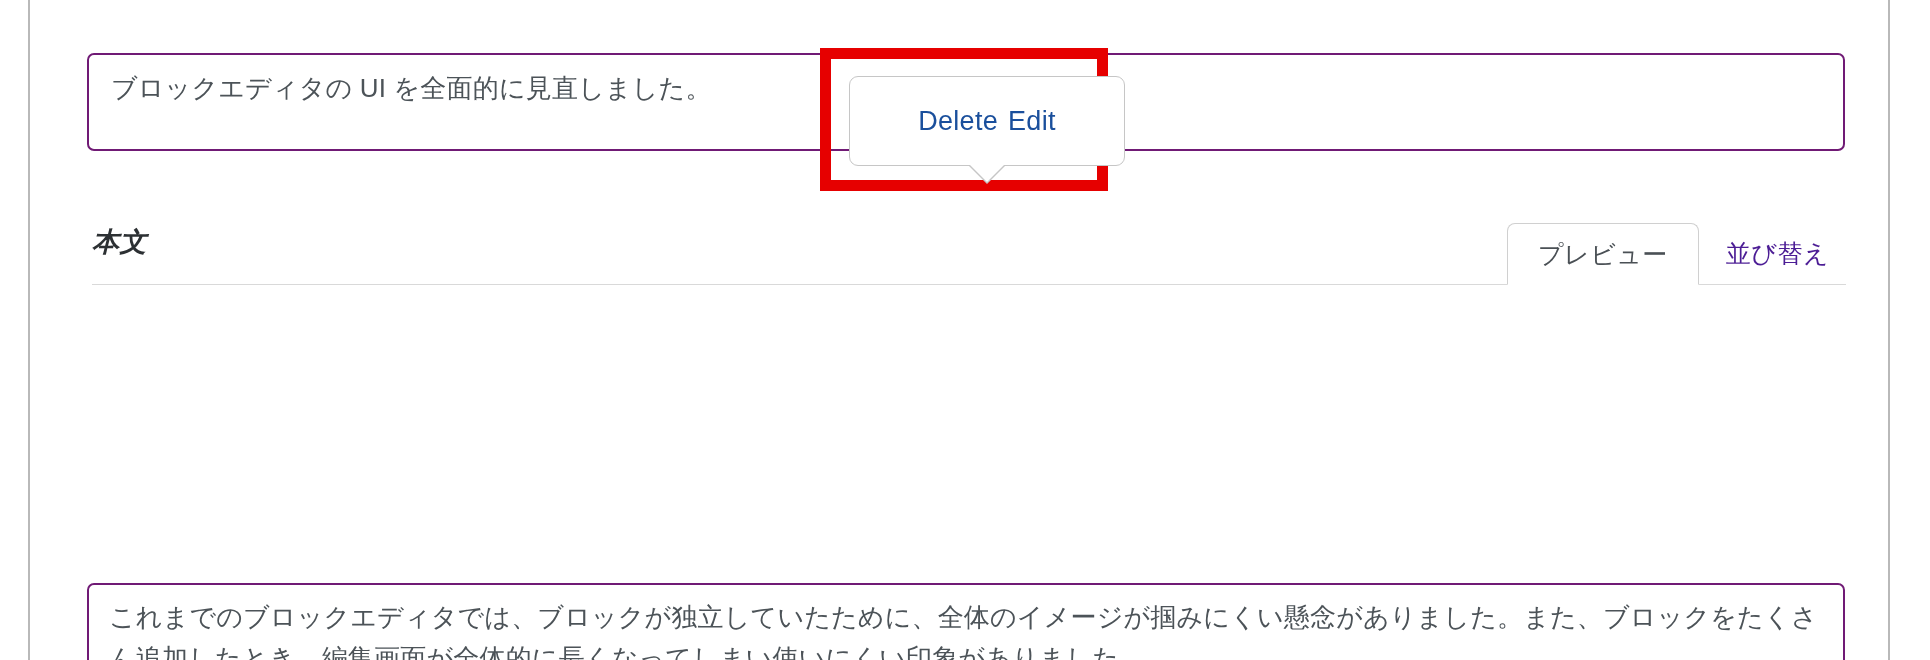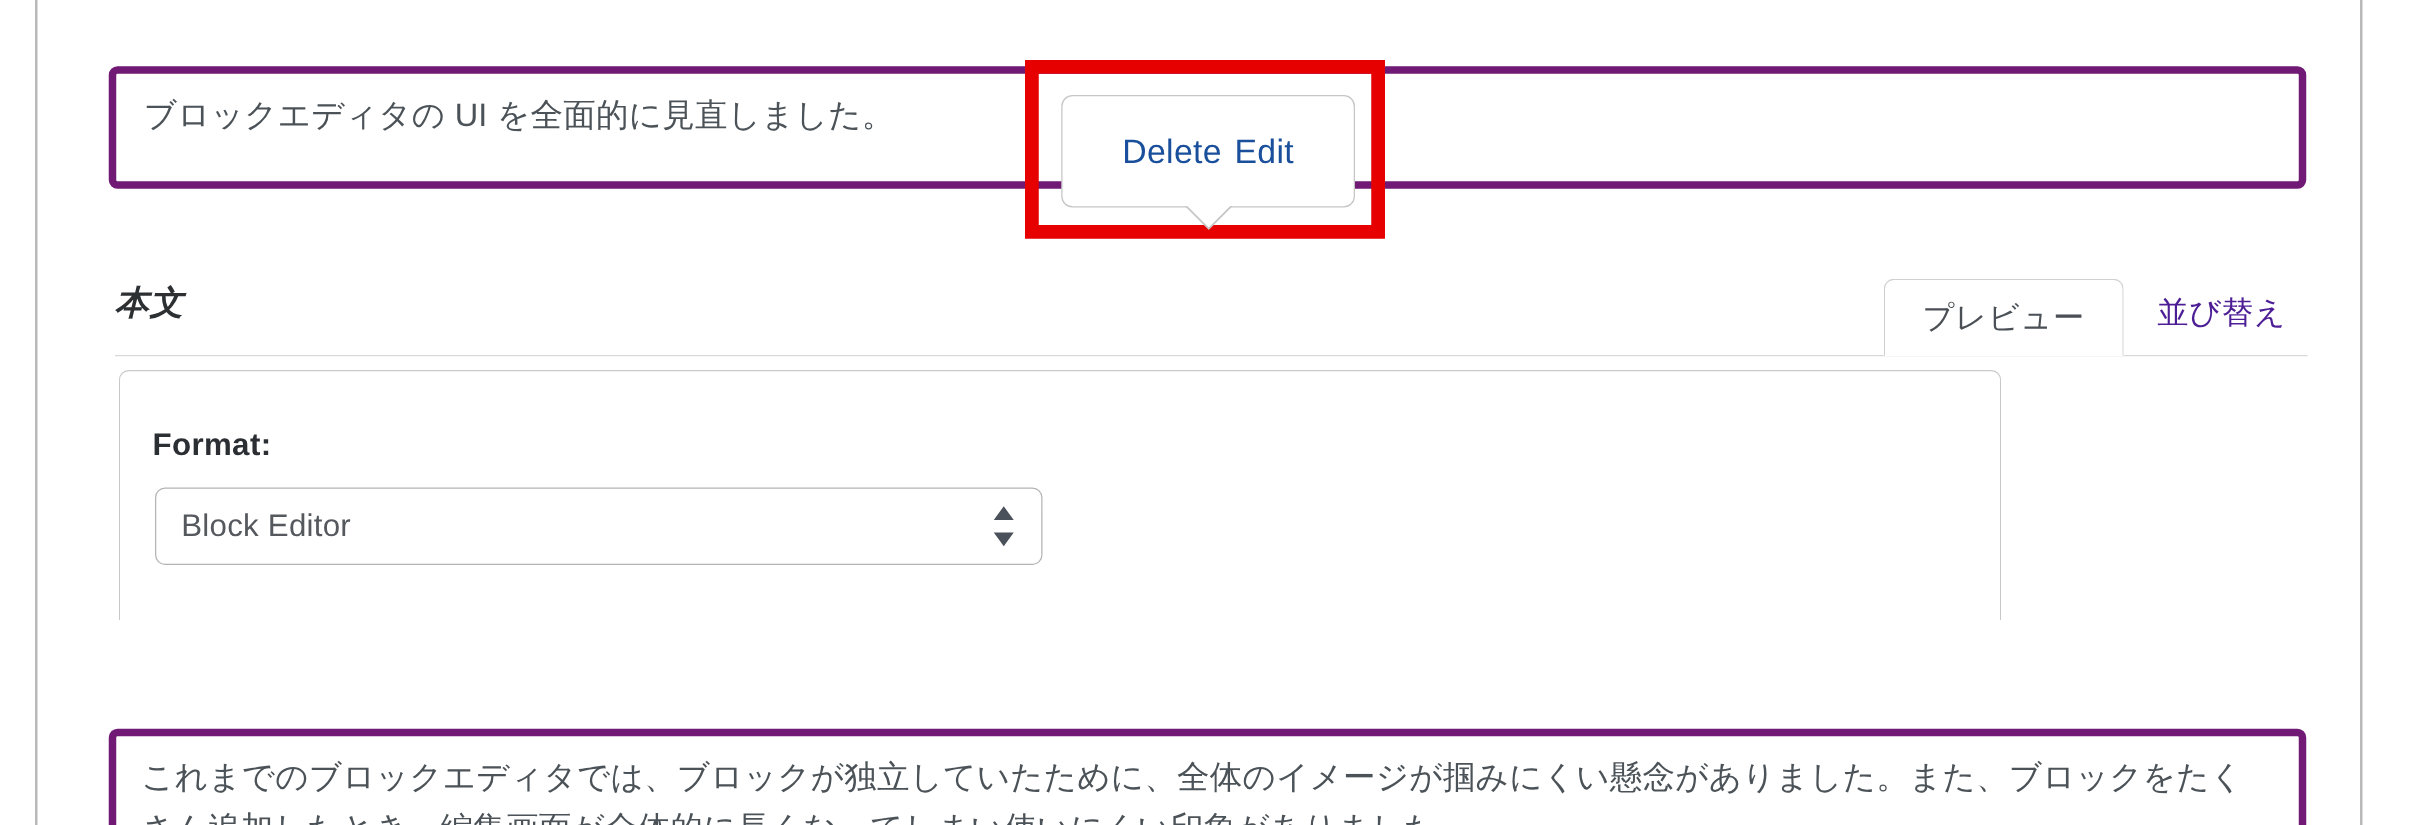--- a/index.html
+++ b/index.html
@@ -15,21 +15,21 @@
   .frame-rule {
     position: absolute; top: 0; width: 2px; height: 660px;
     background: #b9b9b9;
   }
   .frame-rule.left  { left: 28px; }
   .frame-rule.right { left: 1888px; }
 
   
   .textbox {
     position: absolute;
-    border: 6px solid #701a75;
+    border: 2px solid #701a75;
     border-radius: 7px;
     background: #fff;
   }
   #title-textarea { left: 87px; top: 53px; width: 1758px; height: 98px; }
   #body-textarea  { left: 87px; top: 583px; width: 1758px; height: 120px; }
 
   .textbox .tb-text {
     position: absolute;
     left: 22px; top: 13px; right: 18px;
     font-size: 26px;
@@ -47,21 +47,21 @@
     width: 288px; height: 143px;
     border: 11px solid #e60000;
     background: transparent;
     z-index: 40;
   }
 
   
   #block-actions-popup {
     position: absolute;
     left: 849px; top: 76px;
-    width: 235px; height: 90px;
+    width: 276px; height: 90px;
     background: #ffffff;
     border: 1px solid #c6c6c6;
     border-radius: 9px;
     z-index: 45;
     display: flex;
     align-items: center;
     justify-content: center;
     gap: 10px;
   }
   #block-actions-popup .action {
@@ -103,21 +103,21 @@
   }
   #tab-strip {
     position: absolute;
     left: 92px; top: 222px;
     width: 1754px; height: 62px;
   }
   .tabs-right {
     position: absolute;
     right: 0; bottom: 0;
     display: flex;
-    align-items: flex-start;
+    align-items: flex-end;
   }
   .tab {
     font-size: 25px;
     letter-spacing: .5px;
     padding: 14px 28px 14px;
     line-height: 1;
     cursor: pointer;
     white-space: nowrap;
   }
   .tab.active {
@@ -220,28 +220,18 @@
   <div id="section-heading">本文</div>
 
   <div id="tab-strip">
     <div class="tabs-right">
       <div class="tab active">プレビュー</div>
       <div class="tab link">並び替え</div>
     </div>
   </div>
   <div id="tab-underline"></div>
 
-  <div id="format-card">
-    <div id="format-label">Format:</div>
-    <div id="format-select">
-      <span class="sel-value">Block Editor</span>
-      <span class="stepper-icon">
-        <span class="arw up"></span>
-        <span class="arw down"></span>
-      </span>
-    </div>
-  </div>
 
   <div class="textbox" id="body-textarea">
     <div class="tb-text">これまでのブロックエディタでは、ブロックが独立していたために、全体のイメージが掴みにくい懸念がありました。また、ブロックをたくさん追加したとき、編集画面が全体的に長くなってしまい使いにくい印象がありました。</div>
   </div>
 
 </div>
 
 </body></html>

